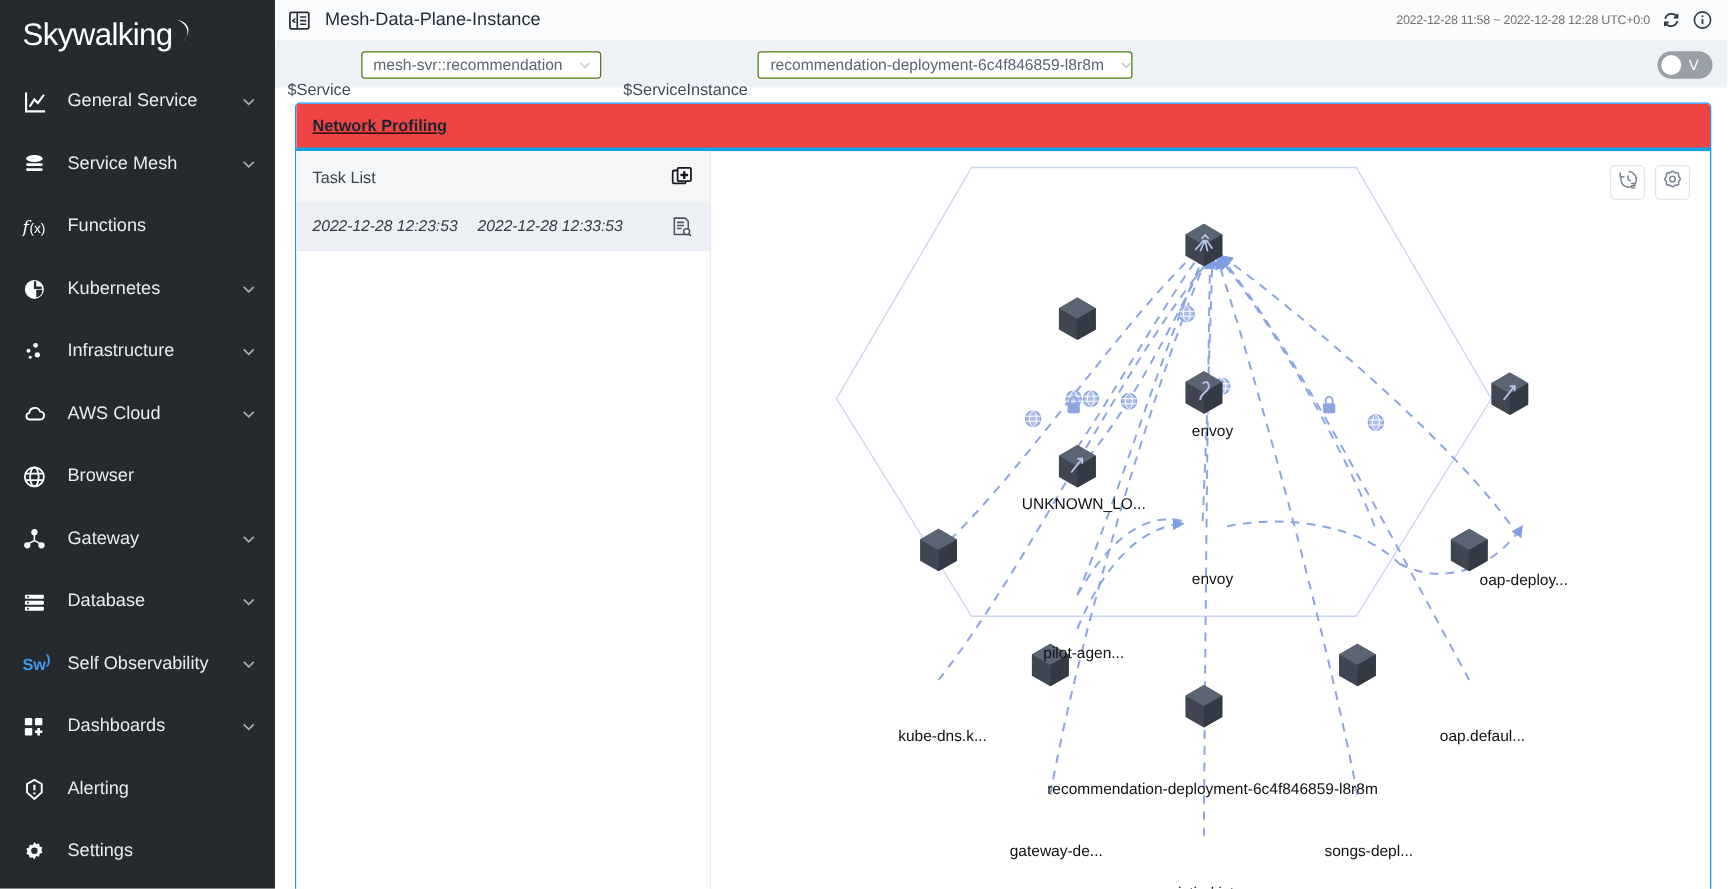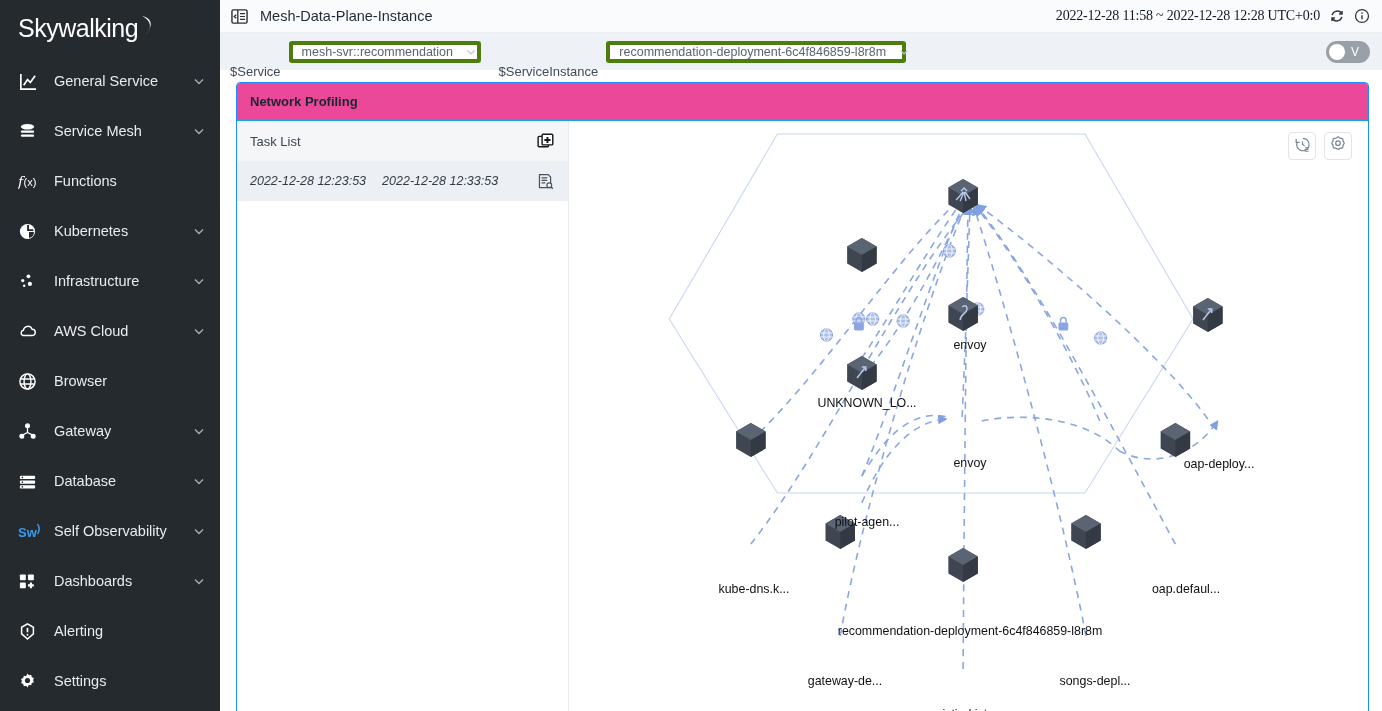--- a/index.html
+++ b/index.html
@@ -60,38 +60,38 @@
     cursor: pointer; color:#2b2f33;
   }
   .page-title {
     font-size: 14.5px; color: #1f2937; margin-left: 8px; font-weight:400;
   }
   .header-right {
     margin-left: auto; display: flex; align-items: center;
     padding-right: 12px; gap: 8px;
   }
   .time-range {
-    font-family: Liberation Serif, serif;
-    font-size: 14px; color: #0f172a; letter-spacing: -0.2px;
+    font-family: Liberation Sans, sans-serif;
+    font-size: 10px; color: #737373; letter-spacing: -0.2px;
   }
   .hdr-ico { width:17px;height:17px;display:flex;align-items:center;justify-content:center;cursor:pointer;color:#2f3740;}
 
   
   .filterbar {
     position: absolute; left: 220px; top: 33px;
     width: 1162px; height: 37px;
     background: #eef1f5;
     display: flex; align-items: center;
     padding: 0 12px 0 10px;
   }
   .filter-label {
     font-size: 13px; color: #3f4a5a; margin-right: 8px; white-space:nowrap;margin-top:40px;
   }
   .select {
-    height: 22px; background: #fff; border: 4px solid #4d7c0f;
+    height: 22px; background: #fff; border: 1px solid #4d7c0f;
     border-radius: 3px; display: flex; align-items: center;
     padding: 0 6px 0 9px; cursor: pointer; margin-right: 18px;
   }
   .select-value { font-size: 12.5px; color: #5a6472; white-space: nowrap; }
   .select-caret { margin-left: auto; padding-left: 12px; color:#c3c9d2; display:flex;}
   #sel-service { width: 192px; }
   #sel-instance { width: 300px; }
   .toggle {
     margin-left: auto; width: 44px; height: 22px; border-radius: 11px;
     background: #9aa0a8; display: flex; align-items: center;
@@ -104,22 +104,23 @@
   .panel {
     position: absolute; left: 236px; top: 82px;
     width: 1133px; height: 640px;
     background: #fff;
     border: 1px solid #1890ff;
     border-radius: 4px;
     overflow: hidden;
   }
   .panel-head {
     height: 38px; display: flex; align-items: center;
-    padding-left: 13px; border-bottom: 1px solid #0ea5e9;
-    background:#ec4899;
+    padding-left: 13px; border-bottom: 3px solid #0ea5e9;
+    background:#ef4444;
+    text-decoration:underline;
   }
   .panel-title { font-size: 13px; font-weight: 700; color: #1b2430; }
   .panel-body { display: flex; height: 601px; }
 
   .task-col {
     width: 332px; border-right: 1px solid #e8ebef; height: 100%;
     background: #fff;
   }
   .task-head {
     height: 40px; background: #f4f6f8; display: flex; align-items: center;

